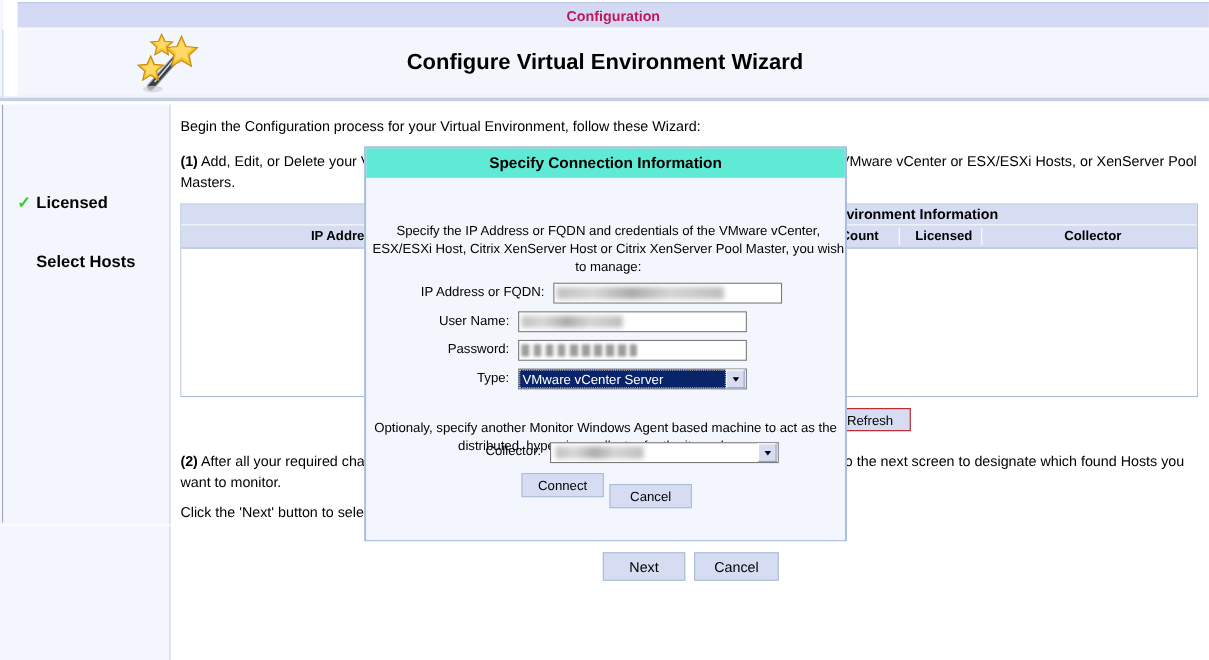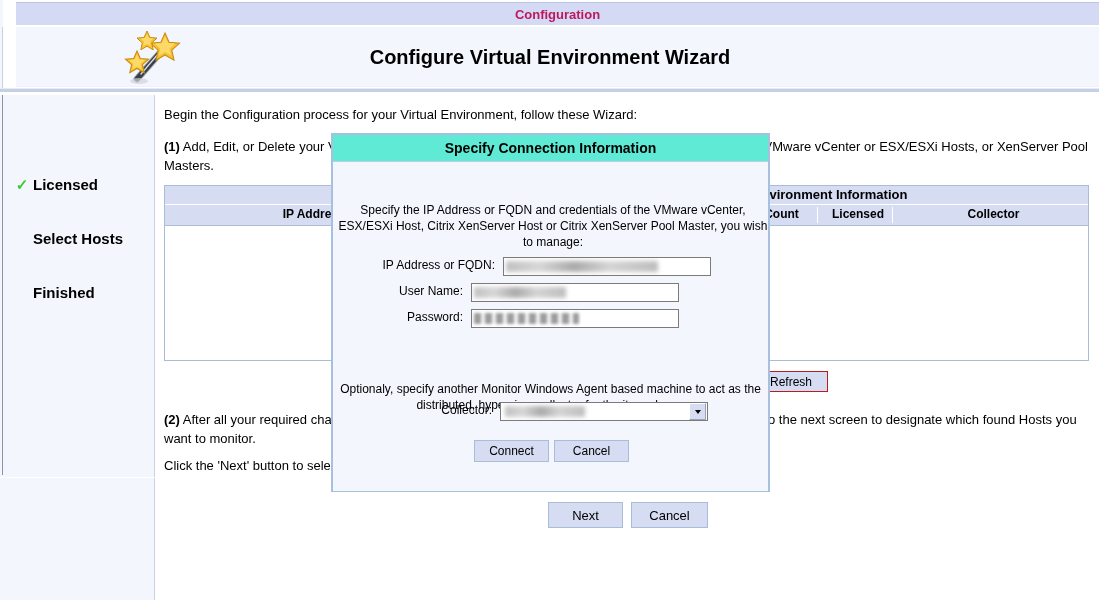--- a/index.html
+++ b/index.html
@@ -397,21 +397,21 @@
     background: #d6dcf2;
     border: 1px solid #a9bcd8;
     box-sizing: border-box;
     display: flex;
     align-items: center;
     justify-content: center;
     font-size: 12px;
     color: #000;
     cursor: pointer;
   }
-  .connect-btn { left: 141px; top: 278px; }
+  .connect-btn { left: 141px; top: 268px; }
   .cancel-btn-modal { left: 221px; top: 278px; }
 
   .blue-sep {
     position: absolute;
     left: 0px; top: 477px;
     width: 1099px; height: 1px;
     background: #ffffff;
   }
 </style>
 </head>
@@ -454,23 +454,20 @@
   <div class="header-divider"></div>
   <div class="header-divider2"></div>
 
   <div class="sidebar">
     <div class="side-item" style="top:78px;">
       <span class="check">✓</span>
       <span class="side-label">Licensed</span>
     </div>
     <div class="side-item no-check" style="top:132px;">
       <span class="side-label">Select Hosts</span>
-    </div>
-    <div class="side-item no-check" style="top:186px;">
-      <span class="side-label">Finished</span>
     </div>
   </div>
 
   <div class="main">
 
     <div class="intro-line">Begin the Configuration process for your Virtual Environment, follow these Wizard:</div>
 
     <div class="step1">
       <b>(1)</b>
       <span>Add, Edit, or Delete your Virtual Environments below. You will need the connection information of the VMware vCenter or ESX/ESXi Hosts, or XenServer Pool Masters.</span>
@@ -528,20 +525,29 @@
         </div>
       </div>
 
       <div class="field-row" style="top:147px;">
         <span class="field-label">Password:</span>
         <div class="field-input">
           <span class="redacted pw" style="width:105px;"></span>
         </div>
       </div>
 
+      <div class="field-row" style="top:173px;">
+        <span class="field-label">Type:</span>
+        <div class="select-box">
+          <span class="select-value focused">VMware vCenter Server</span>
+          <span class="select-arrow">
+              <span class="caret"></span>
+            </span>
+        </div>
+      </div>
 
       <div class="optional-note">Optionaly, specify another Monitor Windows Agent based machine to act as the distributed, hypervisor collector for the item above:</div>
 
       <div class="field-row" style="top:240px;margin-left:29px;">
         <span class="field-label">Collector:</span>
         <div class="select-box">
           <span class="select-value">
             <span class="redacted" style="width:80px;margin-left:2px;"></span>
           </span>
           <span class="select-arrow">

